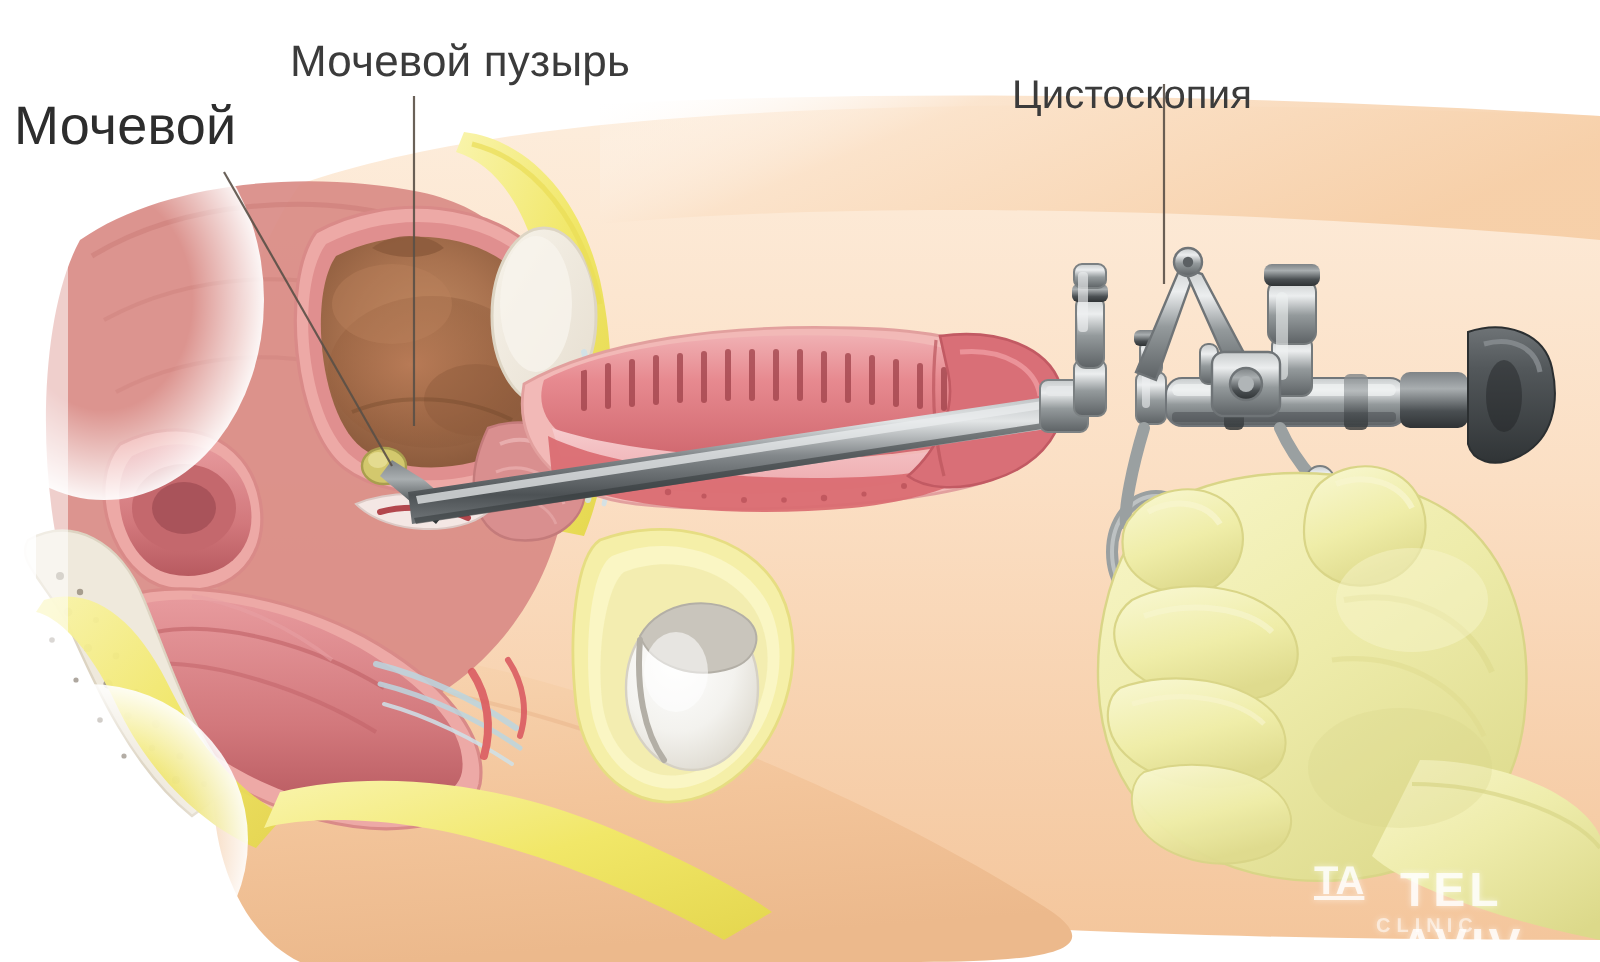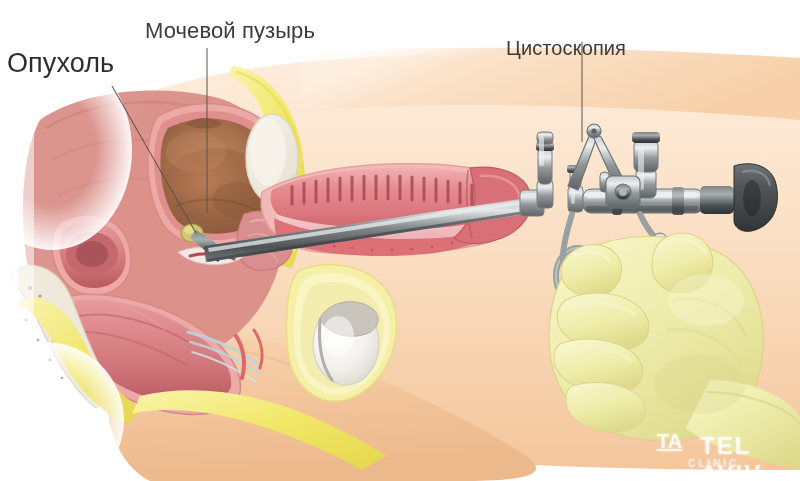--- a/index.html
+++ b/index.html
@@ -489,21 +489,21 @@
     <g stroke="#5a5047" stroke-width="1.1" fill="none" opacity=".9">
       <line x1="112" y1="86" x2="196" y2="233"></line>
       <line x1="207" y1="48" x2="207" y2="213"></line>
       <line x1="582" y1="42" x2="582" y2="142"></line>
     </g>
 
     <rect x="0" y="0" width="18" height="481" fill="#ffffff" opacity=".85"></rect>
     </g>
   </svg>
 
-  <div class="lbl" id="lbl-tumor">Опухоль</div>
+  <div class="lbl" id="lbl-tumor">Мочевой</div>
   <div class="lbl" id="lbl-bladder">Мочевой пузырь</div>
   <div class="lbl" id="lbl-cysto">Цистоскопия</div>
 
   <div class="wm" id="wm-ta">TA</div>
   <div class="wm" id="wm-telaviv">TEL AVIV</div>
   <div class="wm" id="wm-sub">CLINIC</div>
 
 </div>
 
 </body></html>

